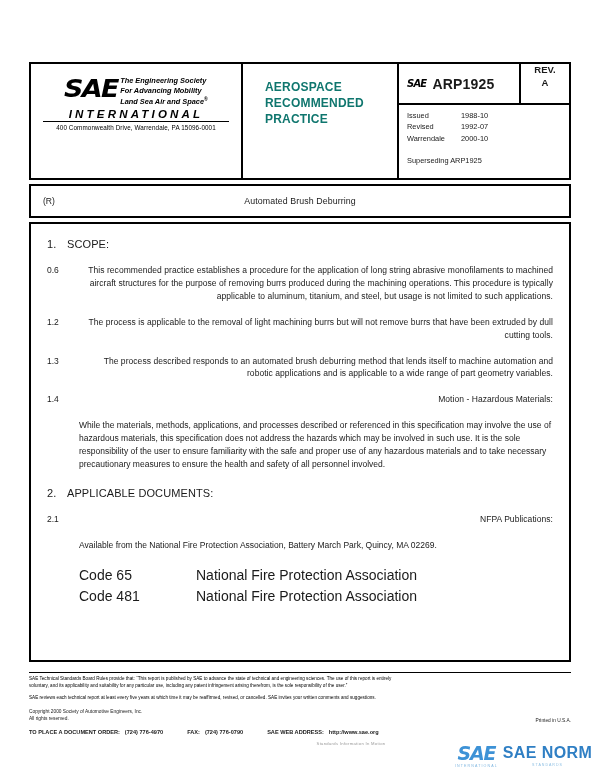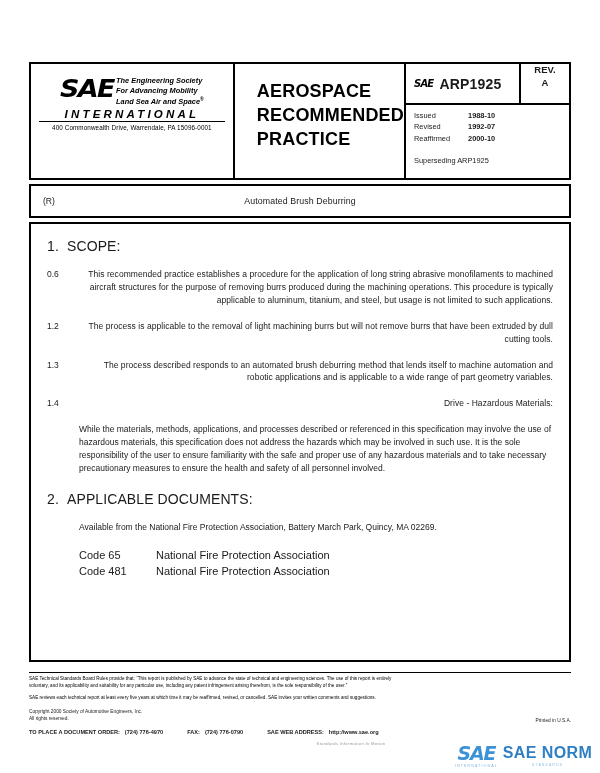--- a/index.html
+++ b/index.html
@@ -94,24 +94,24 @@
   .hdr-mid {
     flex: 1;
     box-sizing: border-box;
     border-right: 2px solid #000;
     display: flex;
     align-items: flex-start;
     padding-top: 16px;
     padding-left: 22px;
   }
   .hdr-mid-title {
-    font-size: 18px;
+    font-size: 12px;
     font-weight: bold;
     line-height: 1.33;
-    color: #000000;
+    color: #0f766e;
     letter-spacing: 0.2px;
   }
 
   .hdr-right {
     width: 170px;
     box-sizing: border-box;
     display: flex;
     flex-direction: column;
   }
   .hdr-right-top {
@@ -155,21 +155,21 @@
   }
   .hdr-right-bot {
     flex: 1;
     box-sizing: border-box;
     padding: 5px 0 0 8px;
     font-size: 7.4px;
     line-height: 1.52;
   }
   .date-row { display: flex; }
   .date-label { width: 54px; }
-  .date-val { font-weight: bold; text-align: right; }
+  .date-val { font-weight: normal; text-align: right; }
   .supersede { margin-top: 11px; font-size: 7.4px; }
 
   
   .subject-bar {
     position: absolute;
     left: 29px;
     top: 180px;
     width: 542px;
     height: 34px;
     border: 2px solid #000;
@@ -194,21 +194,21 @@
     position: absolute;
     left: 29px;
     top: 218px;
     width: 542px;
     height: 440px;
     border: 2px solid #000;
     box-sizing: border-box;
     padding: 14px 16px 0 16px;
   }
   .sect-head {
-    font-size: 14px;
+    font-size: 11px;
     margin: 0 0 14px 0;
     letter-spacing: 0.1px;
   }
   .sect-head .num { display: inline-block; width: 20px; }
   .para {
     display: flex;
     margin-bottom: 13px;
   }
   .para .pnum {
     width: 32px;
@@ -224,22 +224,23 @@
     text-align: right;
   }
   .indent-block {
     margin: 0 0 13px 32px;
     font-size: 8.5px;
     line-height: 1.52;
   }
   .code-list { margin: 10px 0 0 32px; }
   .code-row {
     display: flex;
-    font-size: 11px;
+    font-size: 14px;
     line-height: 1.5;
+    gap: 40px;
   }
   .code-row .code-id { width: 77px; flex: 0 0 77px; }
 
   
   .footer {
     position: absolute;
     left: 29px;
     top: 668px;
     width: 542px;
   }
@@ -373,21 +374,21 @@
       <div class="hdr-right-bot">
         <div class="date-row">
           <span class="date-label">Issued</span>
           <span class="date-val">1988-10</span>
         </div>
         <div class="date-row">
           <span class="date-label">Revised</span>
           <span class="date-val">1992-07</span>
         </div>
         <div class="date-row">
-          <span class="date-label">Reaffirmed</span>
+          <span class="date-label">Warrendale</span>
           <span class="date-val">2000-10</span>
         </div>
         <div class="supersede">Superseding ARP1925</div>
       </div>
     </div>
   </div>
 
   <div class="subject-bar">
     <span class="subject-r">(R)</span>
     <span class="subject-title">Automated Brush Deburring</span>
@@ -409,29 +410,33 @@
       <div class="ptext">The process is applicable to the removal of light machining burrs but will not remove burrs that have been extruded by dull cutting tools.</div>
     </div>
 
     <div class="para">
       <div class="pnum">1.3</div>
       <div class="ptext">The process described responds to an automated brush deburring method that lends itself to machine automation and robotic applications and is applicable to a wide range of part geometry variables.</div>
     </div>
 
     <div class="para">
       <div class="pnum">1.4</div>
-      <div class="ptext">Drive - Hazardous Materials:</div>
+      <div class="ptext">Motion - Hazardous Materials:</div>
     </div>
 
     <div class="indent-block">While the materials, methods, applications, and processes described or referenced in this specification may involve the use of hazardous materials, this specification does not address the hazards which may be involved in such use.  It is the sole responsibility of the user to ensure familiarity with the safe and proper use of any hazardous materials and to take necessary precautionary measures to ensure the health and safety of all personnel involved.</div>
 
     <div class="sect-head" style="margin-top:16px;">
       <span class="num">2.</span><span>APPLICABLE DOCUMENTS:</span>
     </div>
 
+    <div class="para">
+      <div class="pnum">2.1</div>
+      <div class="ptext">NFPA Publications:</div>
+    </div>
 
     <div class="indent-block">Available from the National Fire Protection Association, Battery March Park, Quincy, MA 02269.</div>
 
     <div class="code-list">
       <div class="code-row">
         <span class="code-id">Code 65</span>
         <span>National Fire Protection Association</span>
       </div>
       <div class="code-row">
         <span class="code-id">Code 481</span>

